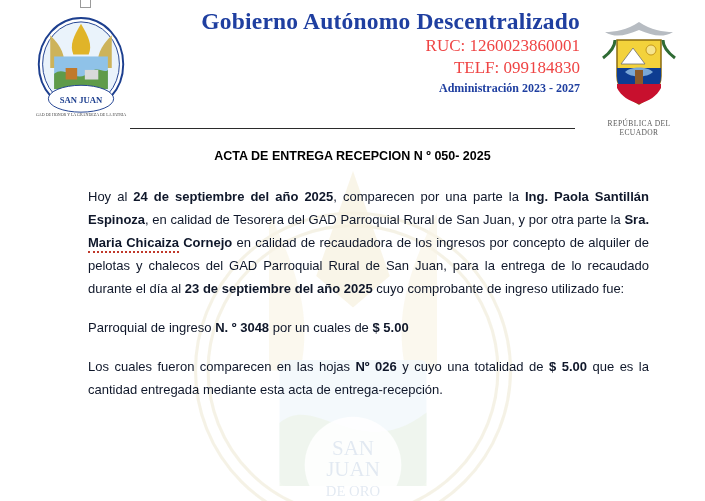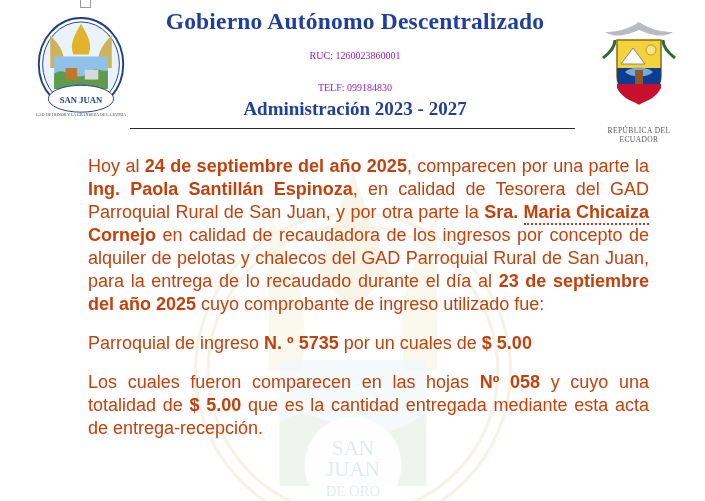--- a/index.html
+++ b/index.html
@@ -54,49 +54,49 @@
     top: 18px;
     width: 96px;
     height: 110px;
     text-align: center;
   }
   .crest-right .caption {
     font-family: "Liberation Serif", serif;
     font-size: 7.5px;
     color: #5a5a5a;
     letter-spacing: 0.4px;
-    margin-top: 8px;
+    margin-top: 1px;
   }
   .title-block {
     position: absolute;
     left: 130px;
     right: 125px;
     top: 8px;
-    text-align: center;
+    text-align: right;
     color: #1f3a93;
   }
   .title-main {
     font-family: "Liberation Serif", serif;
     font-weight: bold;
     font-size: 23.5px;
     line-height: 26px;
     color: #1f3fa0;
     letter-spacing: 0.2px;
   }
   .title-sub {
     font-family: "Liberation Serif", serif;
-    font-size: 10px;
+    font-size: 17px;
     line-height: 20px;
-    color: #a21caf;
-    margin-top: 12px;
+    color: #ef4444;
+    margin-top: 2px;
   }
   .title-admin {
     font-family: "Liberation Serif", serif;
     font-weight: bold;
-    font-size: 19px;
+    font-size: 12px;
     line-height: 19px;
     color: #1f3fa0;
     margin-top: 1px;
   }
   .header-rule {
     position: absolute;
     left: 130px;
     right: 130px;
     bottom: 4px;
     border-bottom: 1px solid #2b2b2b;
@@ -107,23 +107,23 @@
     text-align: center;
     font-family: "Liberation Sans", sans-serif;
     font-weight: bold;
     font-size: 12.5px;
     color: #000;
     margin-top: 16px;
   }
   .content {
     margin: 0 56px 0 88px;
     font-family: "Liberation Sans", sans-serif;
-    font-size: 18px;
+    font-size: 13px;
     line-height: 23px;
-    color: #c2410c;
+    color: #0f172a;
     text-align: justify;
   }
   .content p {
     margin: 16px 0 0 0;
   }
   .content p.first { margin-top: 22px; }
   b { font-weight: bold; }
   .spell {
     border-bottom: 2px dotted #c0392b;
     padding-bottom: 1px;
@@ -200,24 +200,25 @@
         <rect x="44" y="52" width="8" height="14" fill="#8b5a2b"></rect>
         <path d="M12 40 C20 34 24 28 24 22" stroke="#2f6b34" stroke-width="3" fill="none"></path>
         <path d="M84 40 C76 34 72 28 72 22" stroke="#2f6b34" stroke-width="3" fill="none"></path>
       </svg>
       <div class="caption">REPÚBLICA DEL ECUADOR</div>
     </div>
 
     <div class="header-rule"></div>
   </div>
 
+  <div class="doc-title">ACTA DE ENTREGA RECEPCION N º 050- 2025</div>
 
   <div class="content">
 
     <p class="first"><span>Hoy al </span><b>24 de septiembre del año 2025</b><span>, comparecen por una parte la </span><b>Ing. Paola Santillán Espinoza</b><span>, en calidad de Tesorera del GAD Parroquial Rural de San Juan, y por otra parte la </span><b>Sra. </b><b class="spell">Maria Chicaiza</b><b> Cornejo</b><span> en calidad de recaudadora de los ingresos por concepto de alquiler de pelotas y chalecos del GAD Parroquial Rural de San Juan, para la entrega de lo recaudado durante el día al </span><b>23 de septiembre del año 2025</b><span> cuyo comprobante de ingreso utilizado fue:</span></p>
 
-    <p><span>Parroquial de ingreso </span><b>N. º 5735</b><span> por un cuales de </span> <b>$ 5.00</b></p>
-
-    <p><span>Los cuales fueron comparecen en las hojas </span><b>Nº 058</b><span> y cuyo una totalidad de </span><b>$ 5.00</b><span> que es la cantidad entregada mediante esta acta de entrega-recepción.</span></p>
+    <p><span>Parroquial de ingreso </span><b>N. º 3048</b><span> por un cuales de </span> <b>$ 5.00</b></p>
+
+    <p><span>Los cuales fueron comparecen en las hojas </span><b>Nº 026</b><span> y cuyo una totalidad de </span><b>$ 5.00</b><span> que es la cantidad entregada mediante esta acta de entrega-recepción.</span></p>
 
 
   </div>
 </div>
 
 </body></html>

